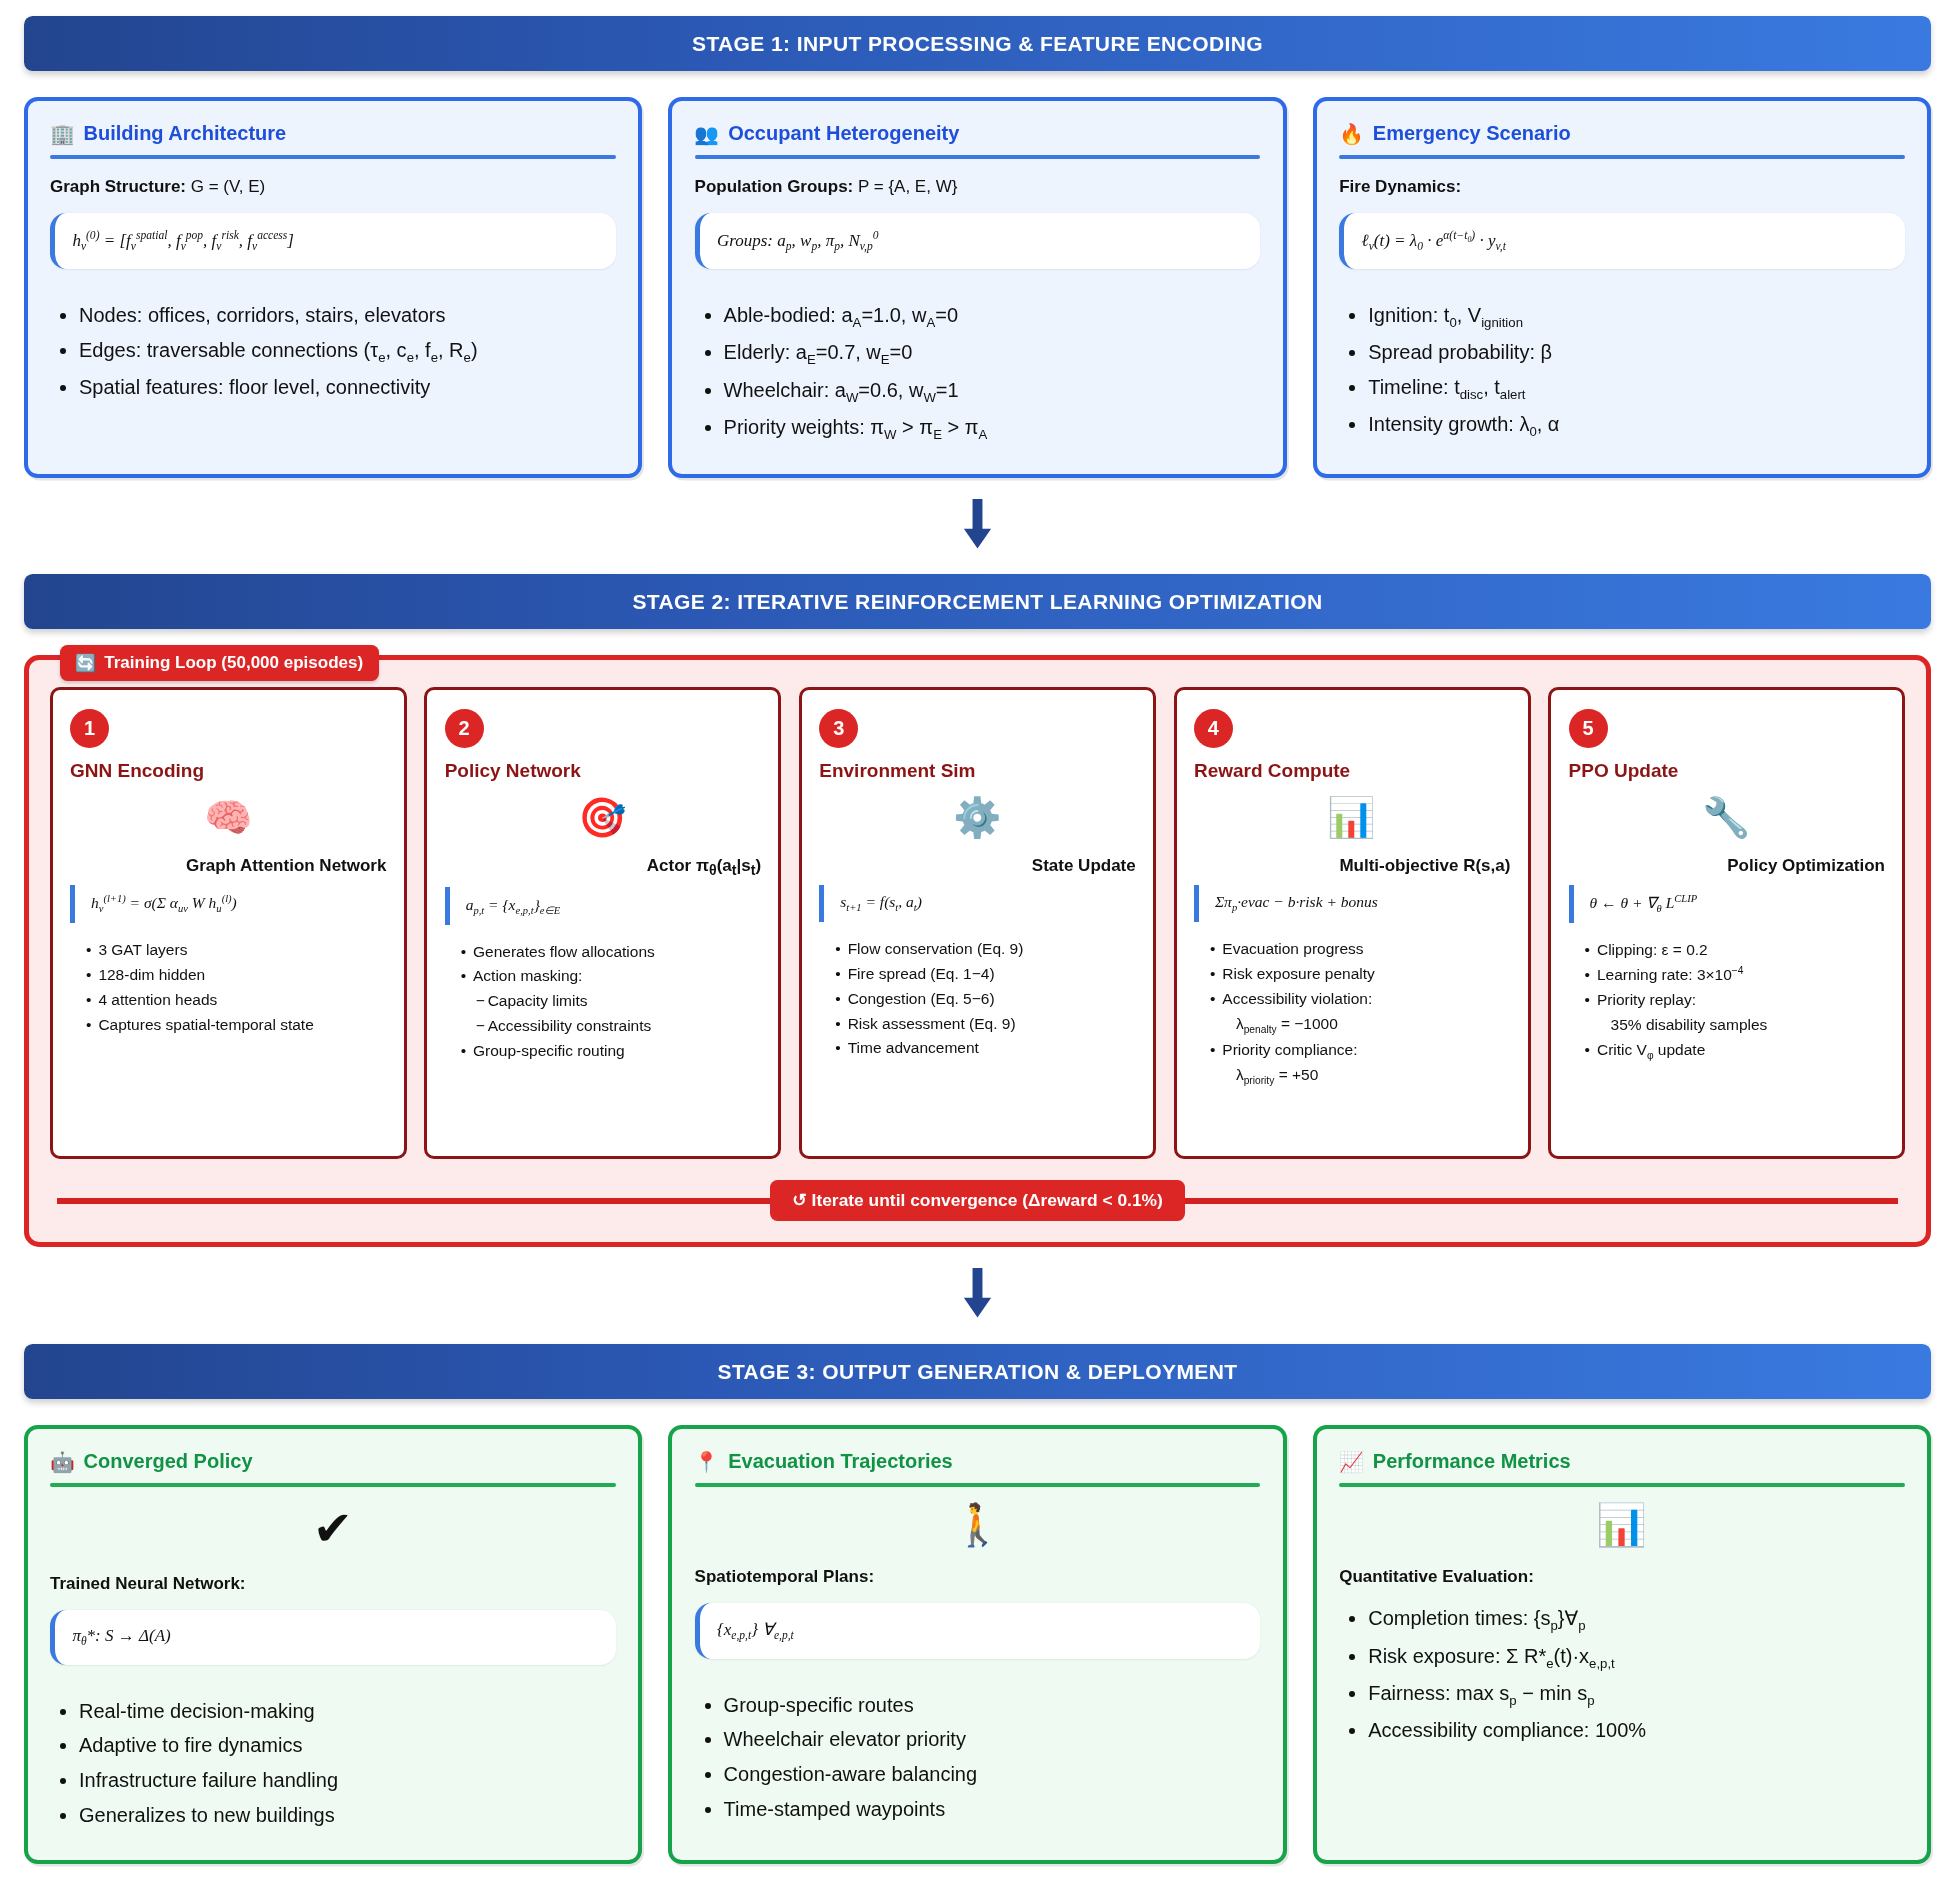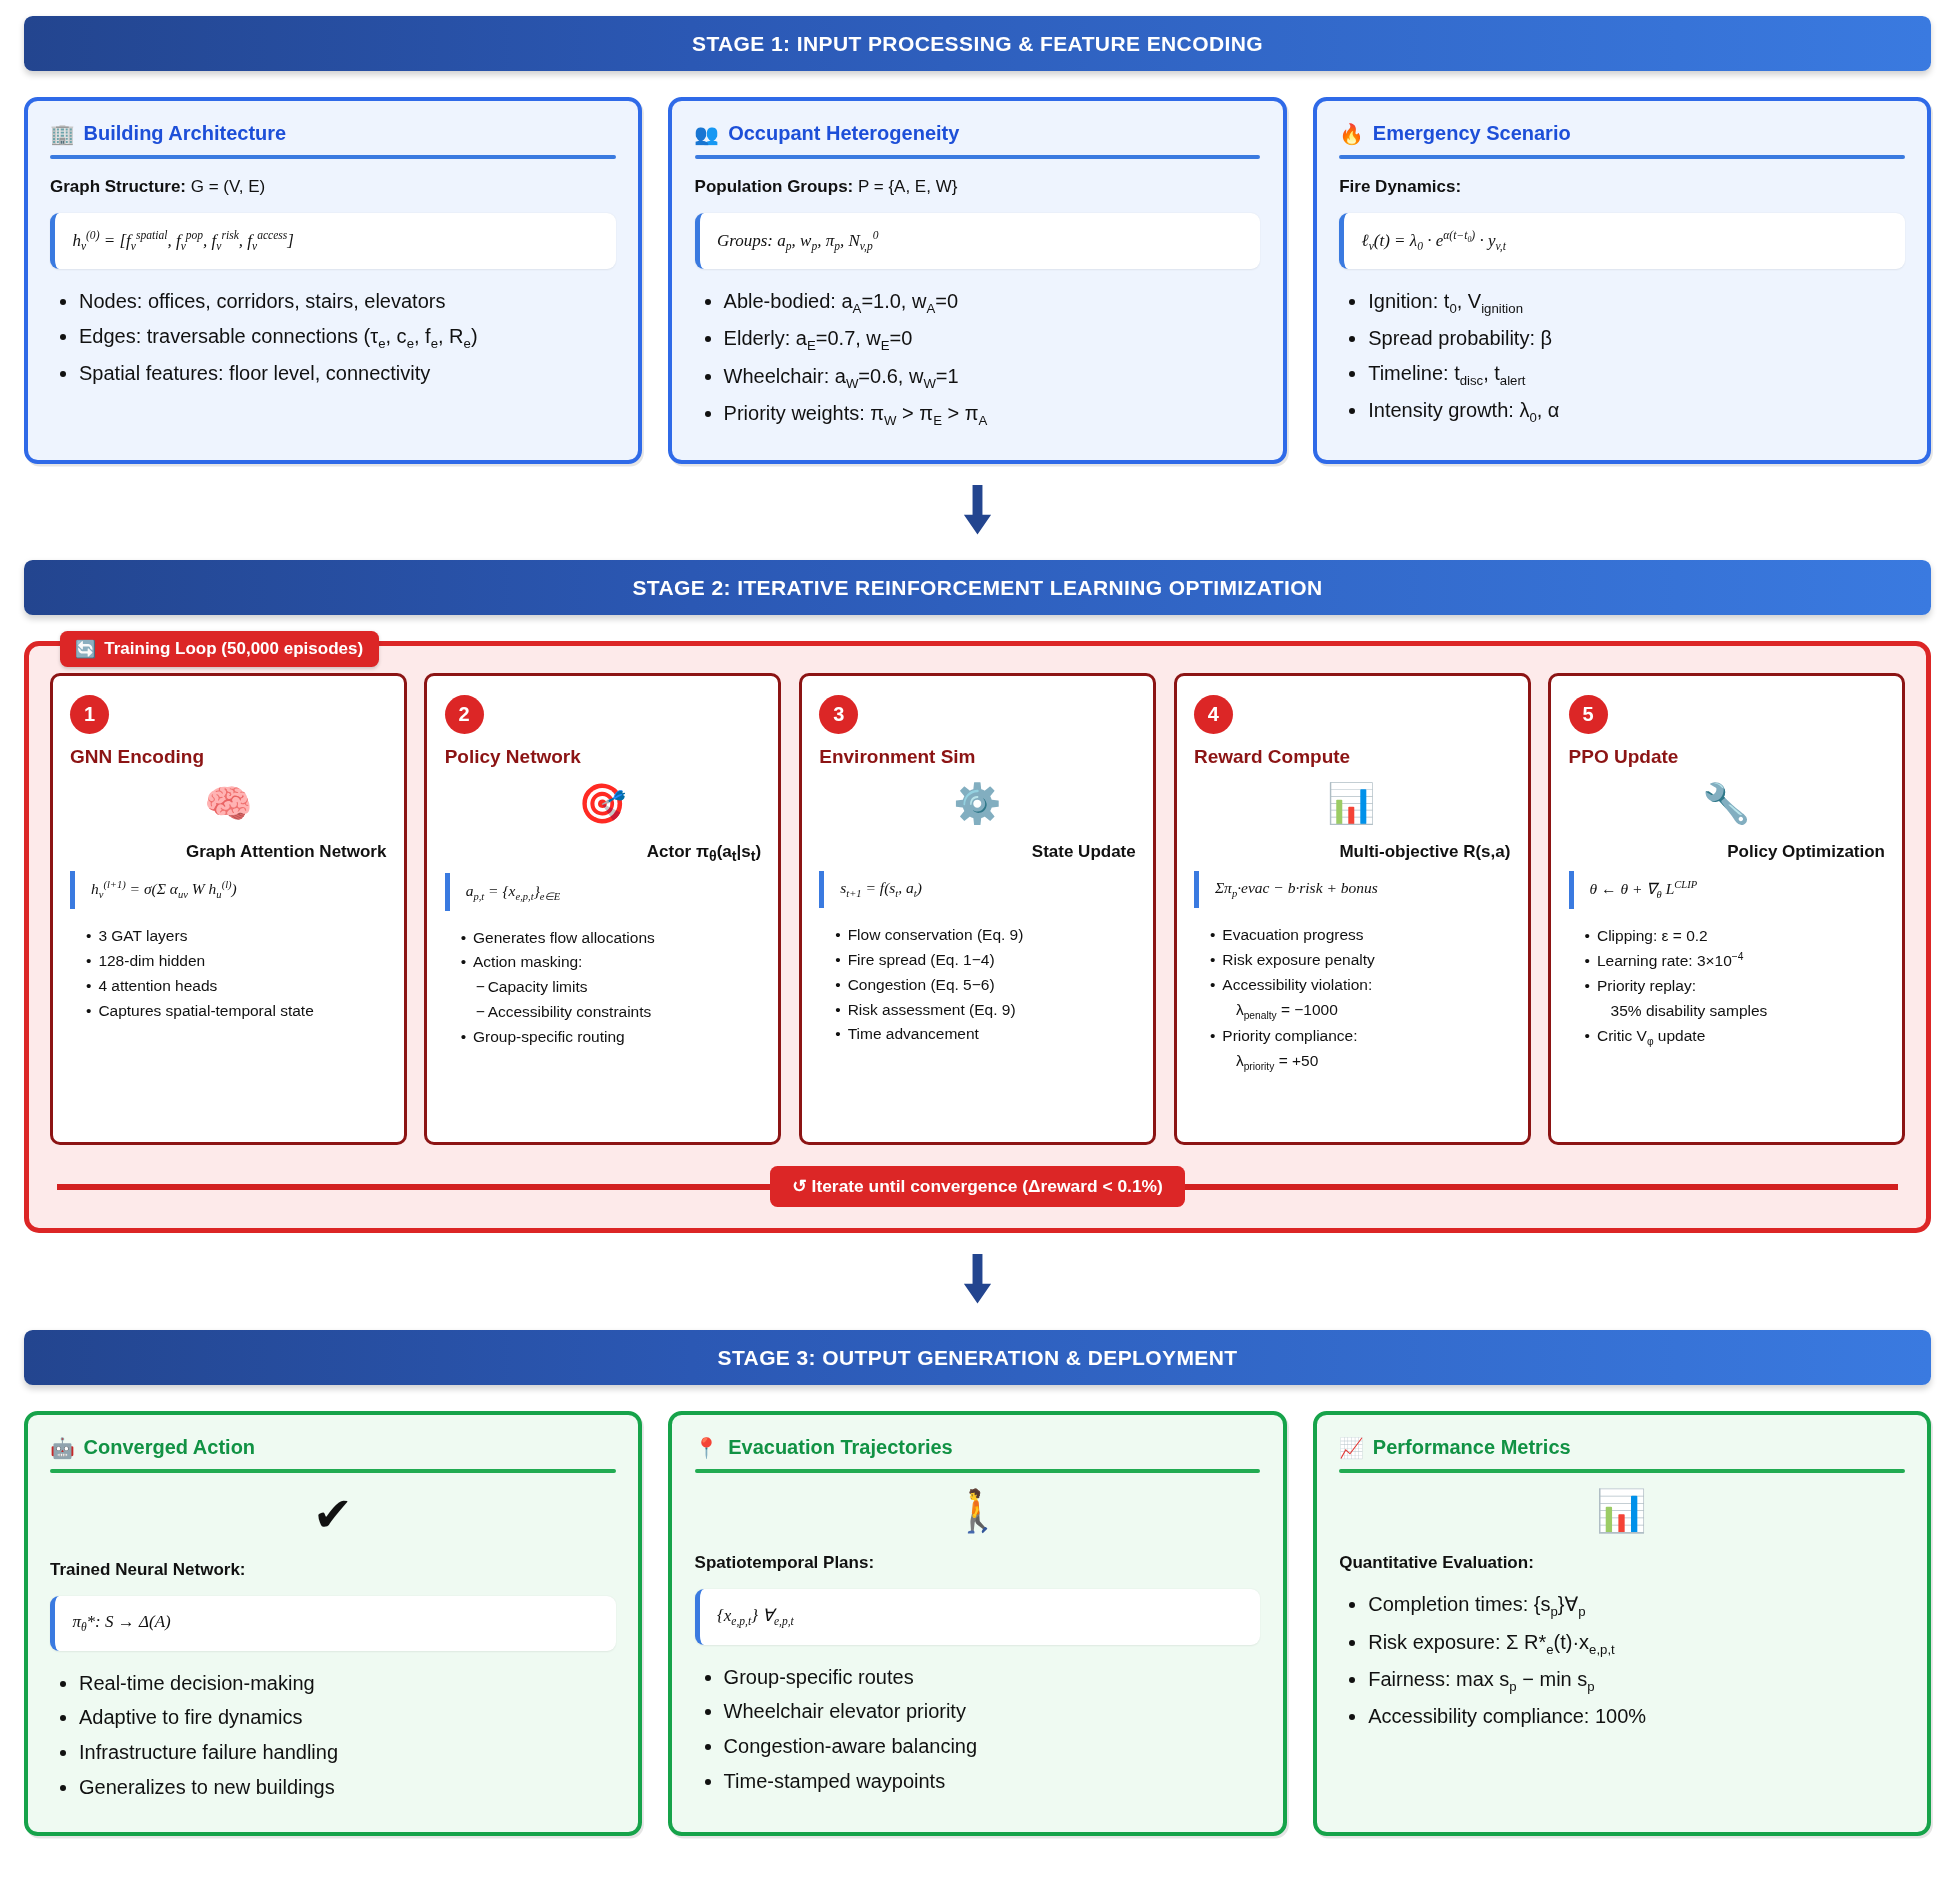--- a/index.html
+++ b/index.html
@@ -47,26 +47,26 @@
   }
   .card.green .card-title { color:#119244; }
   .card-emoji { font-size:20px; line-height:1; }
   .card-rule { height:3.7px; background:#3a7ae0; border-radius:1.9px; margin-bottom:18.6px; }
   .card.green .card-rule { background:#21ab52; }
   .card-sub { font-size:17px; margin-bottom:16px; }
   .card-sub b { font-weight:bold; }
   .formula {
     background:#fff;
     border-left: 5.6px solid #3a7ae0;
-    border-radius: 9px;
+    border-radius: 16px;
     padding: 16px 17.4px;
     font-family: "Liberation Serif", serif;
     font-style: italic;
     font-size: 17px;
-    margin-bottom: 17px;
+    margin-bottom: 31px;
     box-shadow: 0 0.6px 1.9px rgba(0,0,0,.07);
     white-space: nowrap;
     overflow: hidden;
   }
   .formula sub { font-size:.68em; font-style:italic; }
   .formula sup { font-size:.68em; font-style:italic; }
   ul.bullets { margin:0; padding-left: 29px; }
   ul.bullets li { font-size:20px; line-height:1.55; margin-bottom:3.7px; }
   ul.bullets li sub { font-size:.66em; }
 
@@ -324,21 +324,21 @@
     </svg>
   </div>
 
   <div class="stage-banner">STAGE 3: OUTPUT GENERATION &amp; DEPLOYMENT</div>
 
   <div class="card-row">
 
     <div class="card green">
       <div class="card-title">
         <span class="card-emoji">🤖</span>
-        <span>Converged Action</span>
+        <span>Converged Policy</span>
       </div>
       <div class="card-rule"></div>
       <div class="center-icon check">✔</div>
       <div class="card-sub">
         <b>Trained Neural Network:</b>
       </div>
       <div class="formula">
         π<sub>θ</sub>*: S → Δ(A)
       </div>
       <ul class="bullets">

